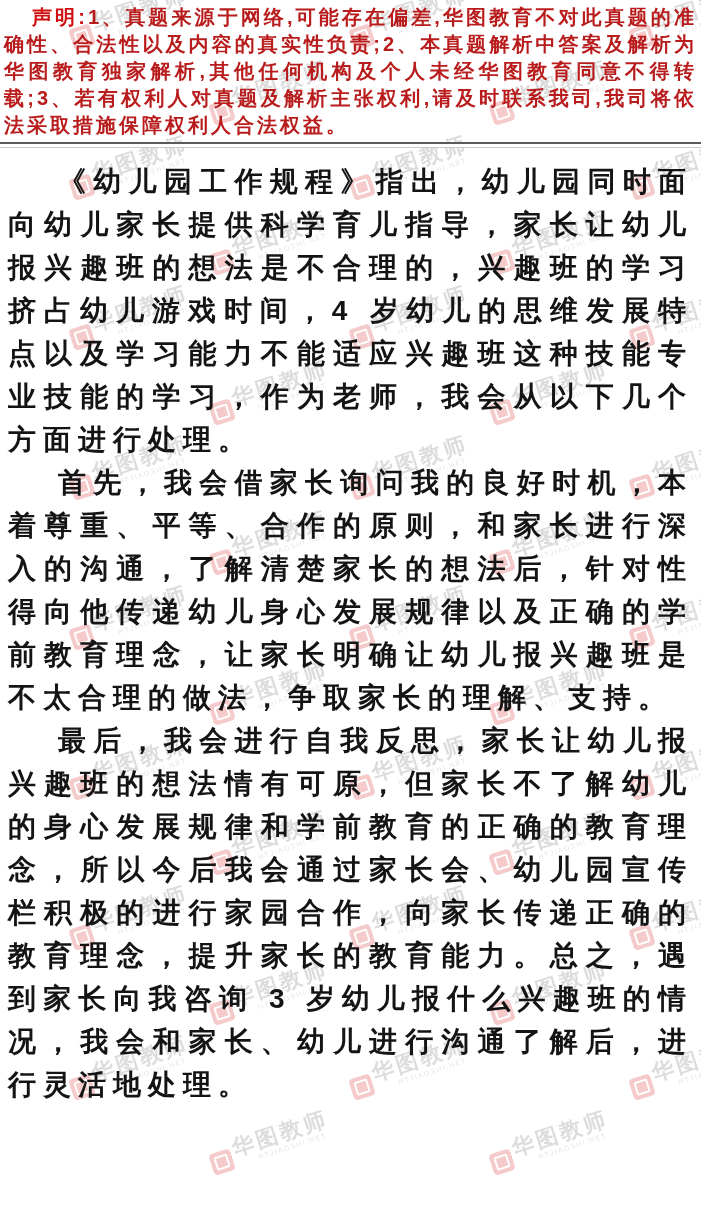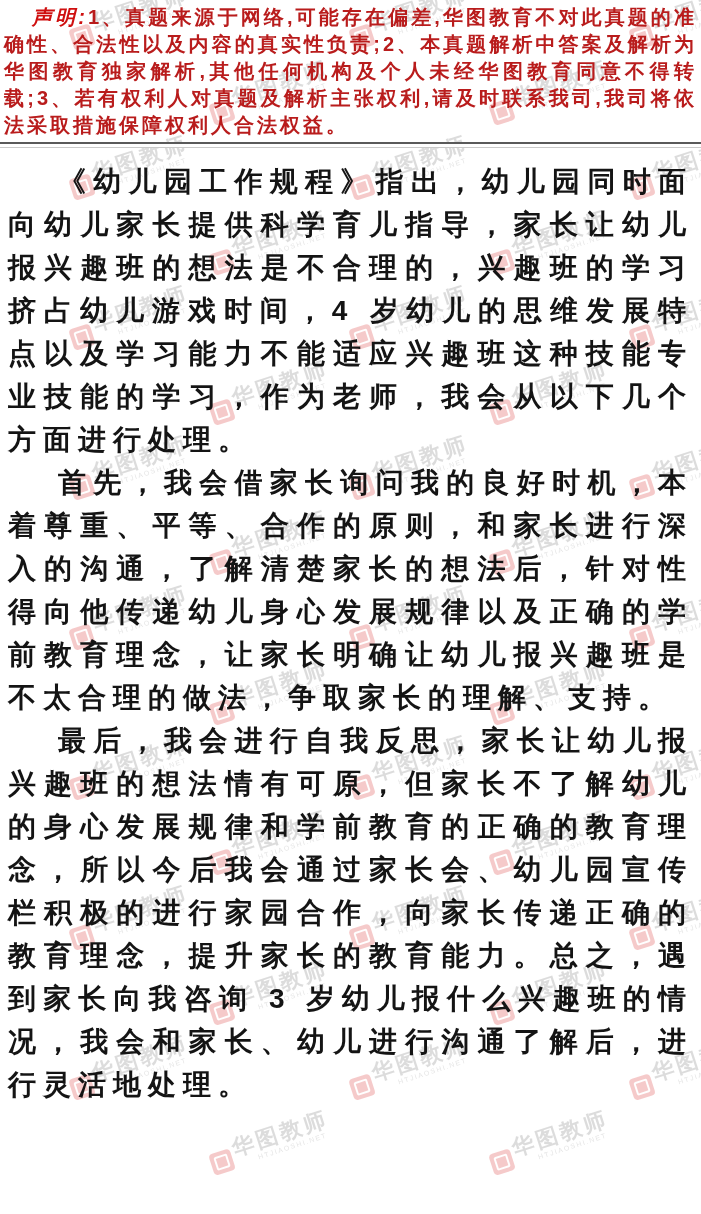--- a/index.html
+++ b/index.html
@@ -69,21 +69,21 @@
     position: relative;
     z-index: 1;
     padding: 4px 4px 0 4px;
     font-size: 20px;
     line-height: 27px;
     font-weight: bold;
     letter-spacing: 3px;
     text-align: justify;
     text-indent: 28px;
   }
-  .disclaimer-label { color: #cf0f0f; font-style: italic; }
+  .disclaimer-label { color: #cf0f0f; }
   .disclaimer-text  { color: #e23c3c; }
 
   
   .separator {
     position: relative;
     z-index: 1;
     margin-top: 3px;
     height: 3px;
     border-top: 2px solid #5a5a5a;
     border-bottom: 1px solid #c9c9c9;

